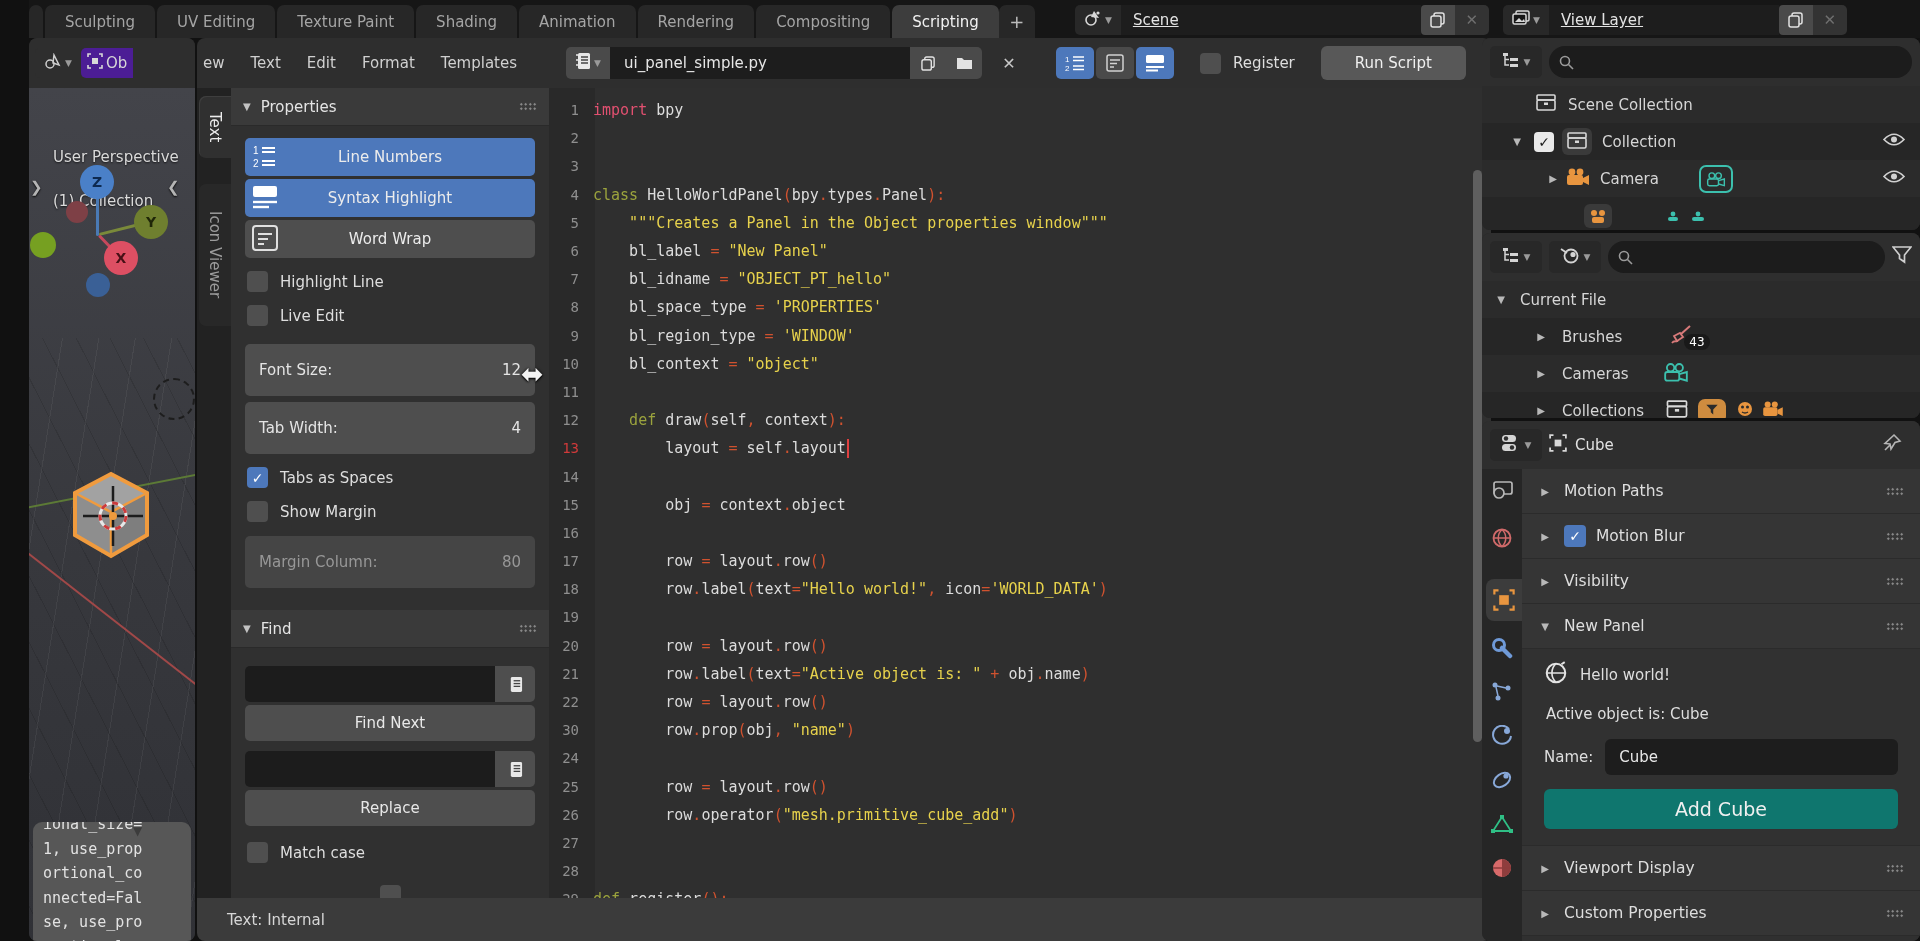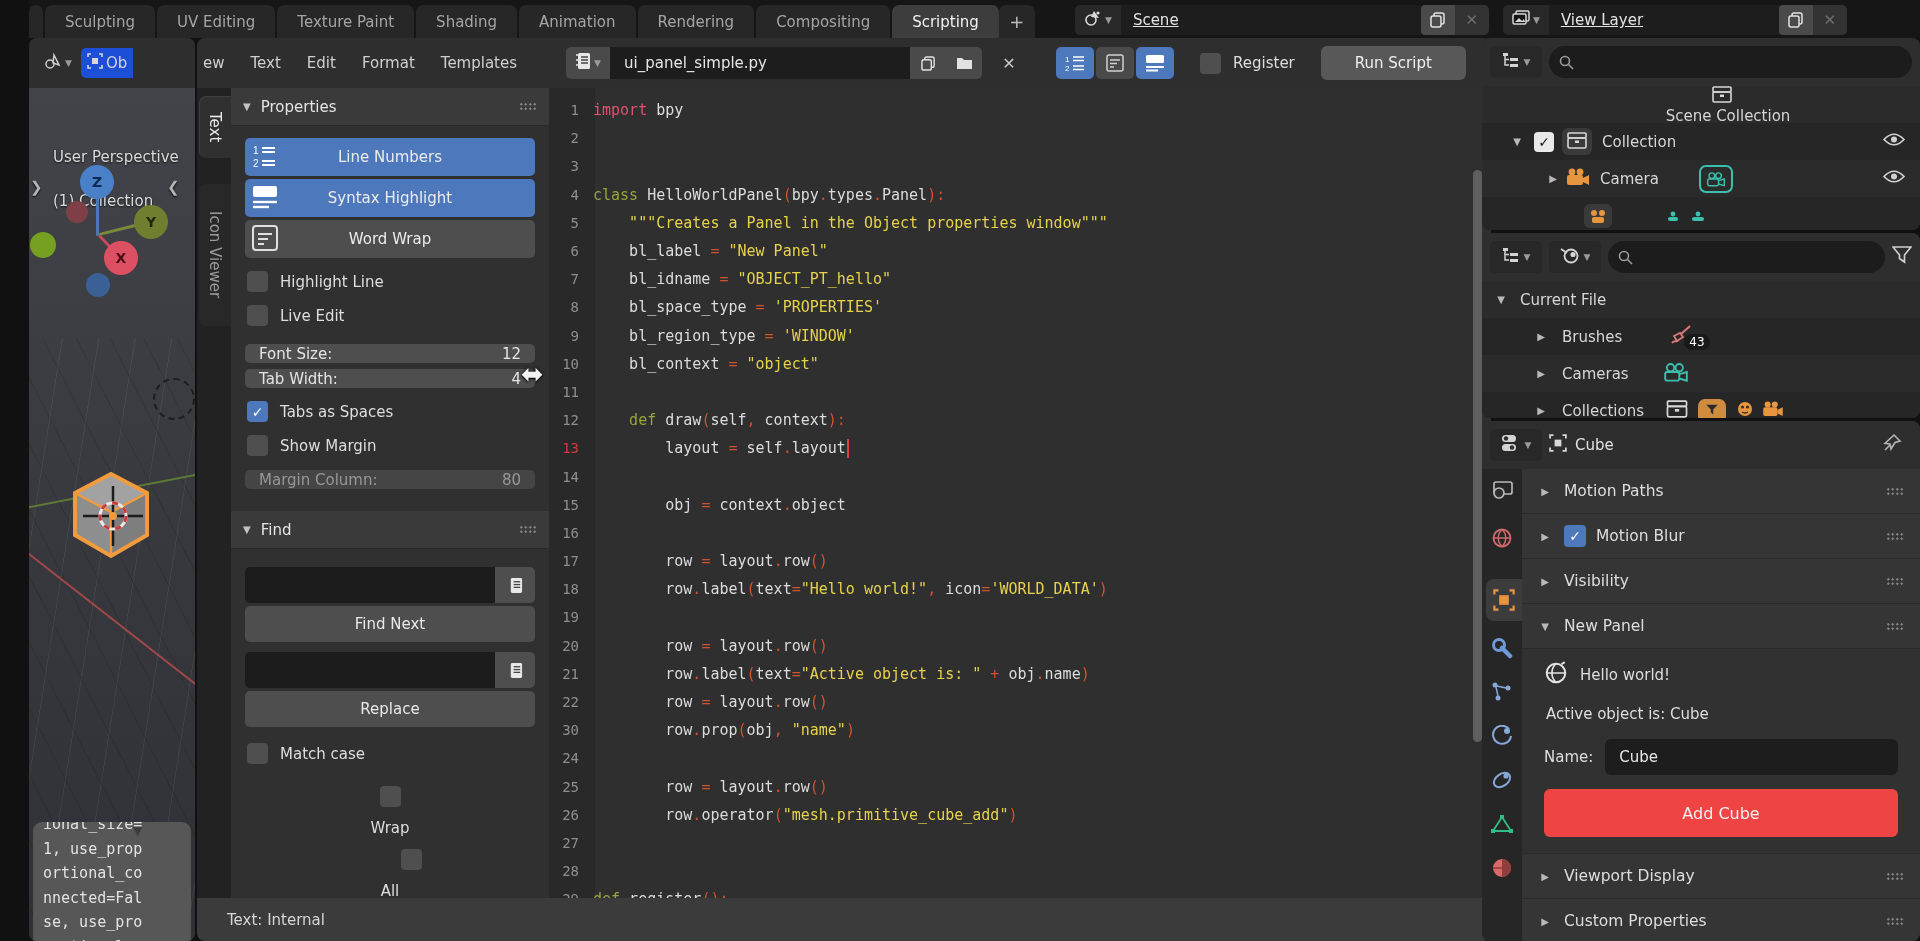--- a/index.html
+++ b/index.html
@@ -86,21 +86,21 @@
   .panel-hdr .tri { font-size:10px; color:#c2c2c2; margin-right:10px; }
   .grip { margin-left:auto; width:18px; height:9px;
           background-image:radial-gradient(#909090 1.1px, transparent 1.2px); background-size:4.5px 4.5px; }
   .sb-body { padding:12px 14px 0 14px; }
   .sb-btn { height:38px; border-radius:5px; background:#4e4e4e; color:#ececec; display:flex; align-items:center;
             margin-bottom:3px; position:relative; }
   .sb-btn.on { background:#4d78bb; }
   .sb-btn .lbl { flex:1; text-align:center; }
   .sb-btn .bicon { position:absolute; left:7px; top:5px; }
   .cb-row { display:flex; align-items:center; gap:12px; margin:13px 2px 0 2px; color:#dedede; }
-  .slider { height:19px; border-radius:5px; background:#4e4e4e; display:flex; align-items:center;
+  .slider { height:52px; border-radius:5px; background:#4e4e4e; display:flex; align-items:center;
             padding:0 14px; color:#e4e4e4; margin-top:6px; }
   .slider .val { margin-left:auto; }
   .slider.dim { background:#454545; color:#979797; }
   .find-input { display:flex; margin-bottom:3px; }
   .find-input .fld { flex:1; height:36px; background:#1c1c1c; border-radius:5px 0 0 5px; }
   .find-input .nb { width:40px; height:36px; background:#4e4e4e; border-radius:0 5px 5px 0;
                     display:flex; align-items:center; justify-content:center; }
   .wide-btn { height:36px; border-radius:5px; background:#4e4e4e; color:#e8e8e8; display:flex;
               align-items:center; justify-content:center; margin-bottom:10px; }
 
@@ -149,22 +149,22 @@
   .ptab.active { background:#3c3c3c; border-radius:8px 0 0 8px; left:4px; width:36px; }
   #pcontent { position:absolute; left:40px; top:48px; right:0; bottom:0; background:#303030; }
   .prow { height:45px; background:#353535; border-bottom:1px solid #2b2b2b; display:flex; align-items:center;
           padding:0 14px; color:#dedede; font-size:15.5px; gap:10px; }
   .prow .grip { margin-right:2px; }
   .pbody { background:#313131; border-bottom:1px solid #2b2b2b; padding:12px 22px 16px 22px; color:#dedede; }
   .hello-row { display:flex; align-items:center; gap:12px; margin-bottom:16px; }
   .name-row { display:flex; align-items:center; gap:12px; margin:16px 0 14px 0; }
   .name-fld { flex:1; height:36px; background:#1d1d1d; border-radius:6px; display:flex; align-items:center;
               padding:0 14px; color:#e8e8e8; }
-  #add-cube { height:48px; background:#ef4444; border-radius:6px; display:flex; align-items:center;
-              justify-content:center; color:#f0f0f0; font-size:16px; }
+  #add-cube { height:40px; background:#0f766e; border-radius:6px; display:flex; align-items:center;
+              justify-content:center; color:#f0f0f0; font-size:19px; }
   .crumb { display:flex; align-items:center; gap:8px; color:#e2e2e2; }
   .pin { margin-left:auto; margin-right:10px; }
 </style>
 </head>
 <body>
 
 <div class="app">
 
   <div id="topbar" class="abs">
     <div class="ws-tabs" id="ws-tabs">
@@ -231,21 +231,21 @@
     <div class="ed-header" style="border-radius:8px 0 0 0;">
       <div class="icon-btn" style="margin-left:6px; background:#2e2e2e;">
         <span>
           <svg width="18" height="16" viewBox="0 0 18 16">
               <circle cx="6" cy="11" r="4" fill="none" stroke="#cfcfcf" stroke-width="1.5"></circle>
               <path d="M10 2 L15 12 L9 10 Z" fill="none" stroke="#cfcfcf" stroke-width="1.5"></path>
             </svg>
         </span>
           <span class="chev">▼</span>
       </div>
-      <div class="icon-btn" style="background:#1d4ed8;">
+      <div class="icon-btn" style="background:#4c1d95;">
         <span>
           <svg width="16" height="16" viewBox="0 0 16 16">
               <path d="M1 4 V1 H4 M12 1 H15 V4 M15 12 V15 H12 M4 15 H1 V12" fill="none" stroke="#d8d8d8" stroke-width="1.6"></path>
               <rect x="5" y="5" width="6" height="6" fill="#d8d8d8"></rect>
             </svg>
         </span>
         <span style="color:#d8d8d8;">Ob</span>
       </div>
     </div>
     <div id="vp-body">
@@ -567,21 +567,21 @@
           <span class="chev">▼</span>
       </div>
       <div class="search">
         <svg width="15" height="15" viewBox="0 0 15 15">
             <circle cx="6" cy="6" r="4.5" fill="none" stroke="#9a9a9a" stroke-width="1.6"></circle>
             <line x1="9.5" y1="9.5" x2="14" y2="14" stroke="#9a9a9a" stroke-width="1.6"></line>
           </svg>
       </div>
     </div>
     <div>
-      <div class="ol-row" style="padding-left:54px;flex-direction:column;">
+      <div class="ol-row" style="padding-left:54px;">
         <span style="margin-right:12px;">
           <svg width="20" height="17" viewBox="0 0 20 17">
               <rect x="1" y="1" width="18" height="5" rx="1" fill="none" stroke="#d8d8d8" stroke-width="1.6"></rect>
               <rect x="1" y="6" width="18" height="10" rx="1.5" fill="none" stroke="#d8d8d8" stroke-width="1.6"></rect>
               <rect x="8" y="8.5" width="4" height="2.5" fill="#d8d8d8"></rect>
             </svg>
         </span>
         <span>Scene Collection</span>
       </div>
       <div class="ol-row" style="padding-left:26px;">

